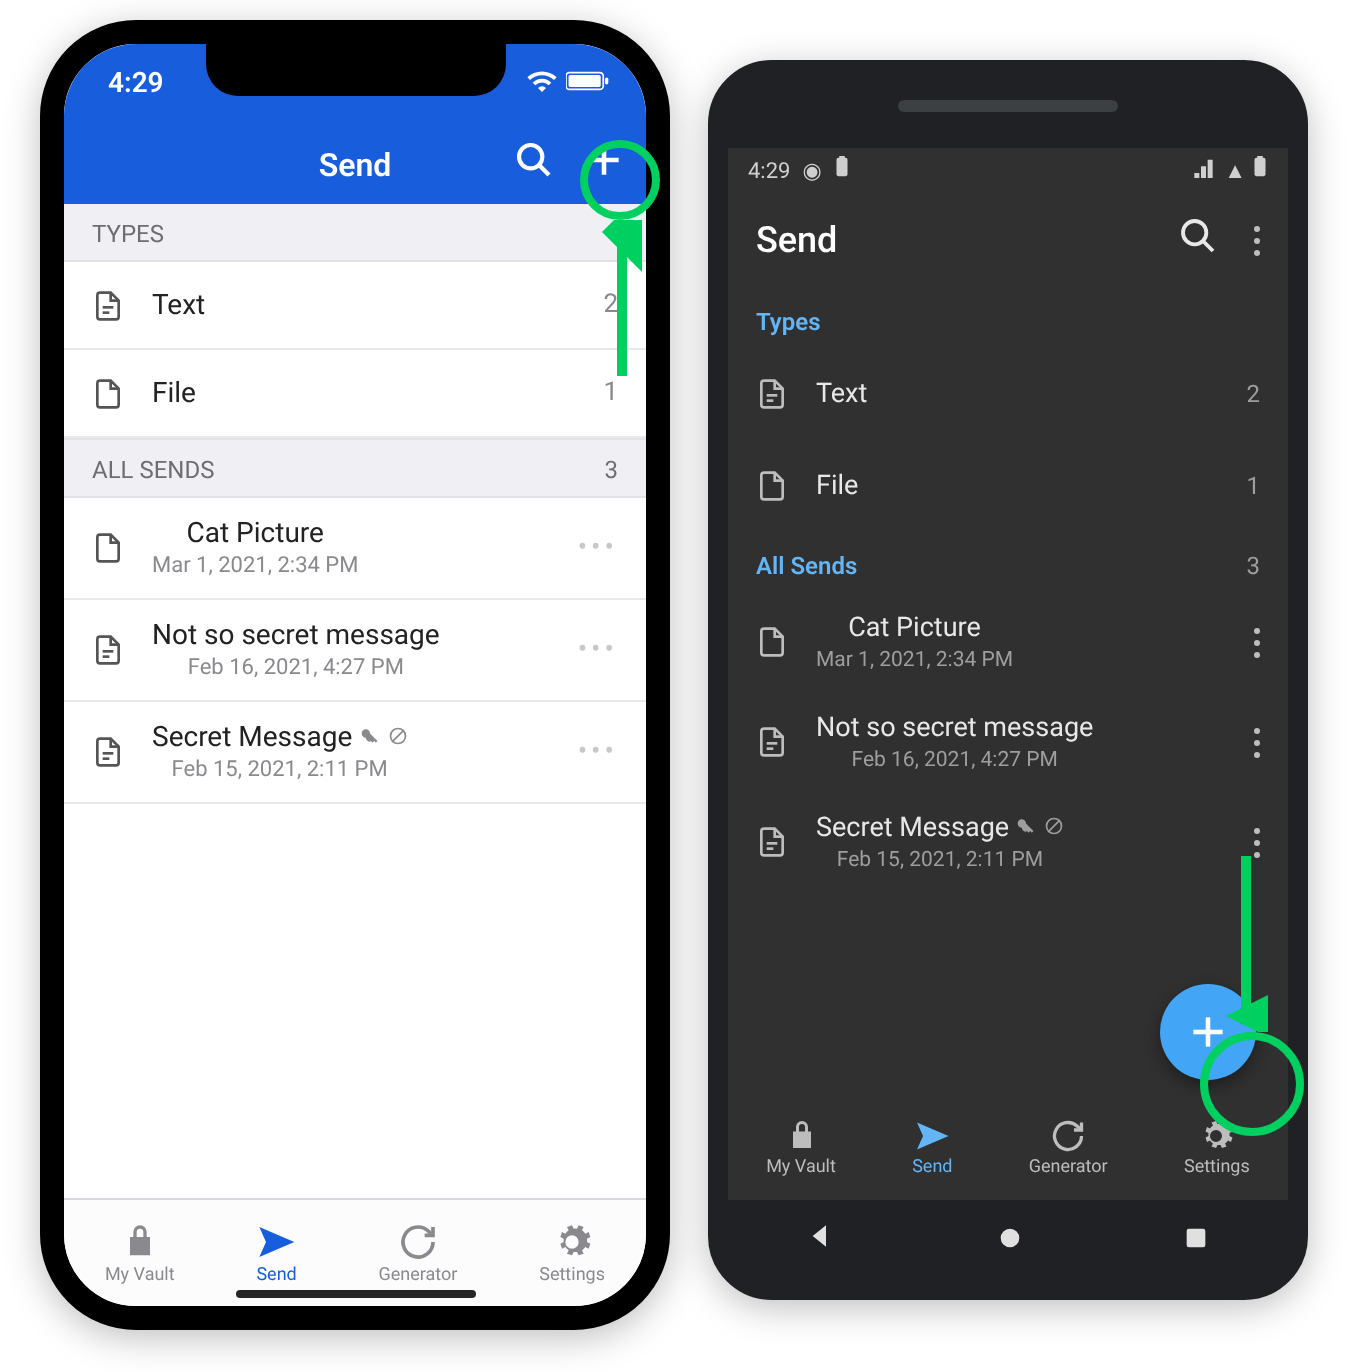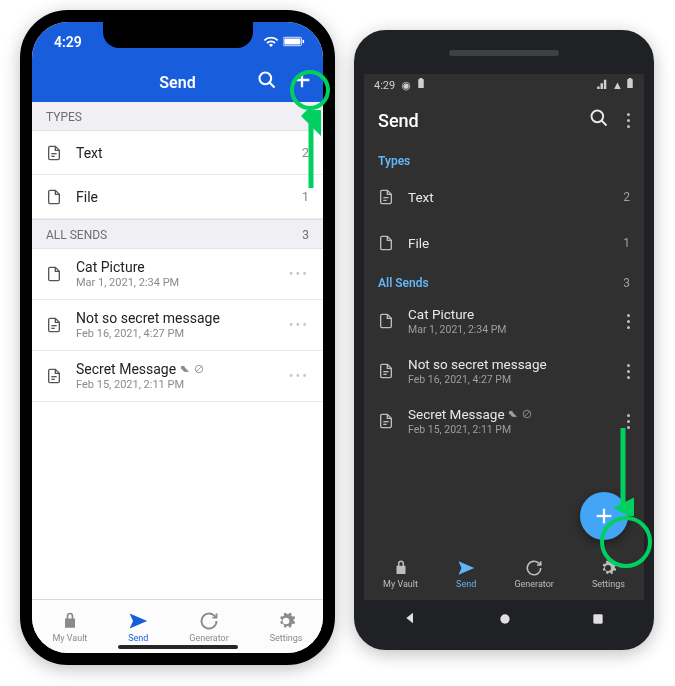--- a/index.html
+++ b/index.html
@@ -1,17 +1,17 @@
 <!DOCTYPE html>
 <html><head>
 <meta charset="utf-8">
 <style>
   * { box-sizing: border-box; margin: 0; padding: 0; font-family: -apple-system, "Segoe UI", Roboto, Helvetica, Arial, sans-serif; }
   body { width: 675px; height: 686px; background: #fff; position: relative; }
-  .stage { position: relative; width: 549px; height: 686px; }
+  .stage { position: relative; width: 549px; height: 686px; text-align: center; }
 
   
   .iphone {
     position: absolute; left: 20px; top: 10px;
     width: 315px; height: 655px;
     border: 12px solid #000; border-radius: 48px;
     background: #fff; overflow: hidden;
     box-shadow: 0 4px 18px rgba(0,0,0,0.25);
   }
   .iphone .notch {

